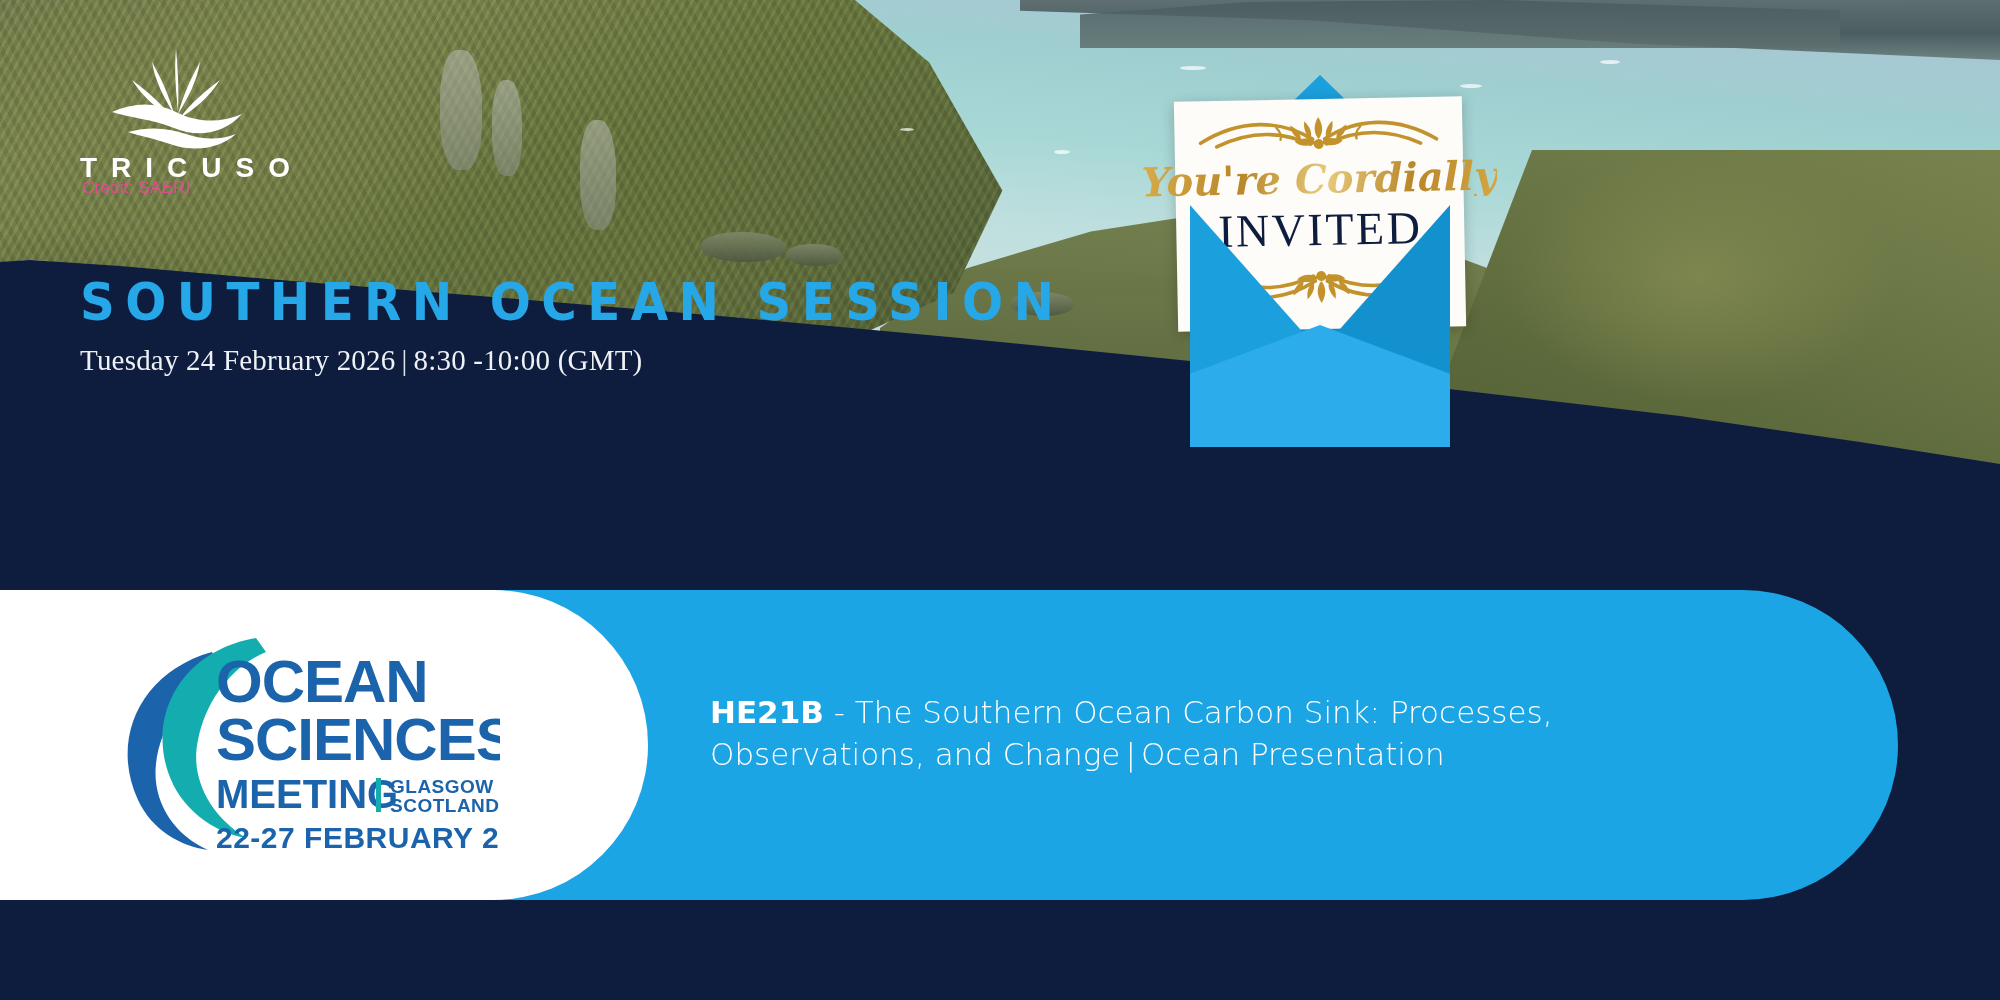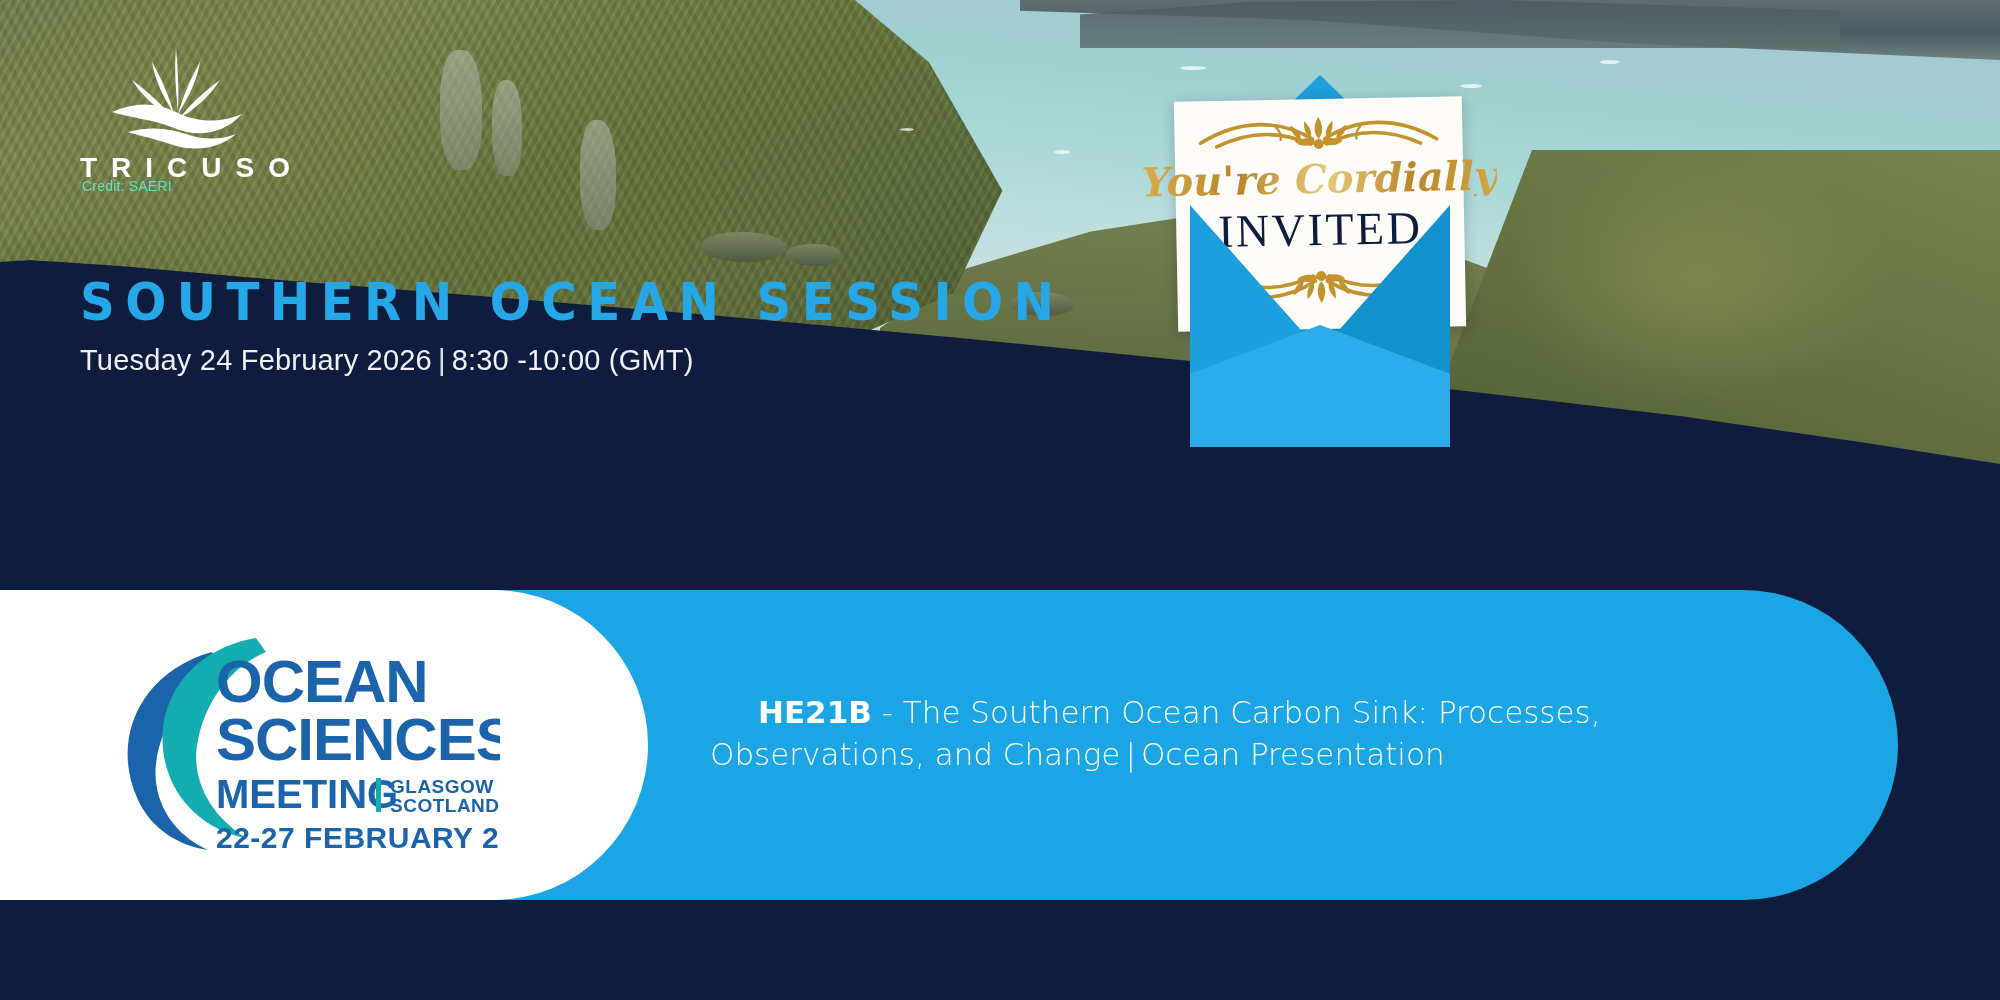--- a/index.html
+++ b/index.html
@@ -104,37 +104,37 @@
 
   
   .tricuso { position:absolute; left:78px; top:40px; width:260px; }
   .tricuso-mark { width:140px; height:120px; display:block; margin-left:30px; }
   .tricuso-word {
     color:#ffffff; font-size:28px; font-weight:700; letter-spacing:.50em;
     margin-top:-8px; margin-left:2px; font-family:"Liberation Sans", sans-serif;
   }
   .credit {
     position:absolute; left:82px; top:178px;
-    color:#5eead4; font-size:14px; letter-spacing:.2px;
+    color:#ec4899; font-size:17px; letter-spacing:.2px;
     font-family:"Liberation Sans", sans-serif; opacity:.92;
   }
 
   
   .headline {
     position:absolute; left:80px; top:272px;
     color:#25a7e8;
     font-size:52px; font-weight:700; letter-spacing:.215em;
     font-family:"DejaVu Sans", sans-serif;
     transform:scaleX(.93); transform-origin:left center;
     white-space:nowrap;
   }
   .meta {
     position:absolute; left:80px; top:342px;
     color:#eef1f6; font-size:29px; line-height:1.30;
-    font-family:Liberation Sans, sans-serif; font-weight:300;
+    font-family:Liberation Serif, serif; font-weight:300;
     letter-spacing:.2px;
   }
   .meta .sep { color:#dfe4ea; padding:0 6px; font-weight:300; }
 
   
   .envelope { position:absolute; left:1140px; top:55px; width:360px; height:400px; }
   .env-back {
     position:absolute; left:50px; top:20px; width:260px; height:370px;
     background:#1c9fdd;
     clip-path: polygon(50% 0, 100% 34%, 100% 100%, 0 100%, 0 34%);
@@ -190,21 +190,21 @@
     background:#ffffff; border-radius:0 155px 155px 0;
   }
   .osm-logo {
     position:absolute; left:80px; top:630px; width:420px; height:230px;
   }
   .session-text {
     position:absolute; left:710px; top:692px; width:1060px;
     color:#ffffff; font-size:31px; line-height:1.34;
     font-family:"DejaVu Sans", sans-serif; font-weight:300;
   }
-  .session-text .code { font-weight:700; color:#ffffff;margin-left:48px; }
+  .session-text .code { font-weight:700; color:#ffffff; }
   .session-text .bar { padding:0 5px; }
 </style>
 </head>
 <body>
 
 <div id="stage">
 
   <div class="photo">
     <div class="photo-inner">
       <div class="water"></div>

